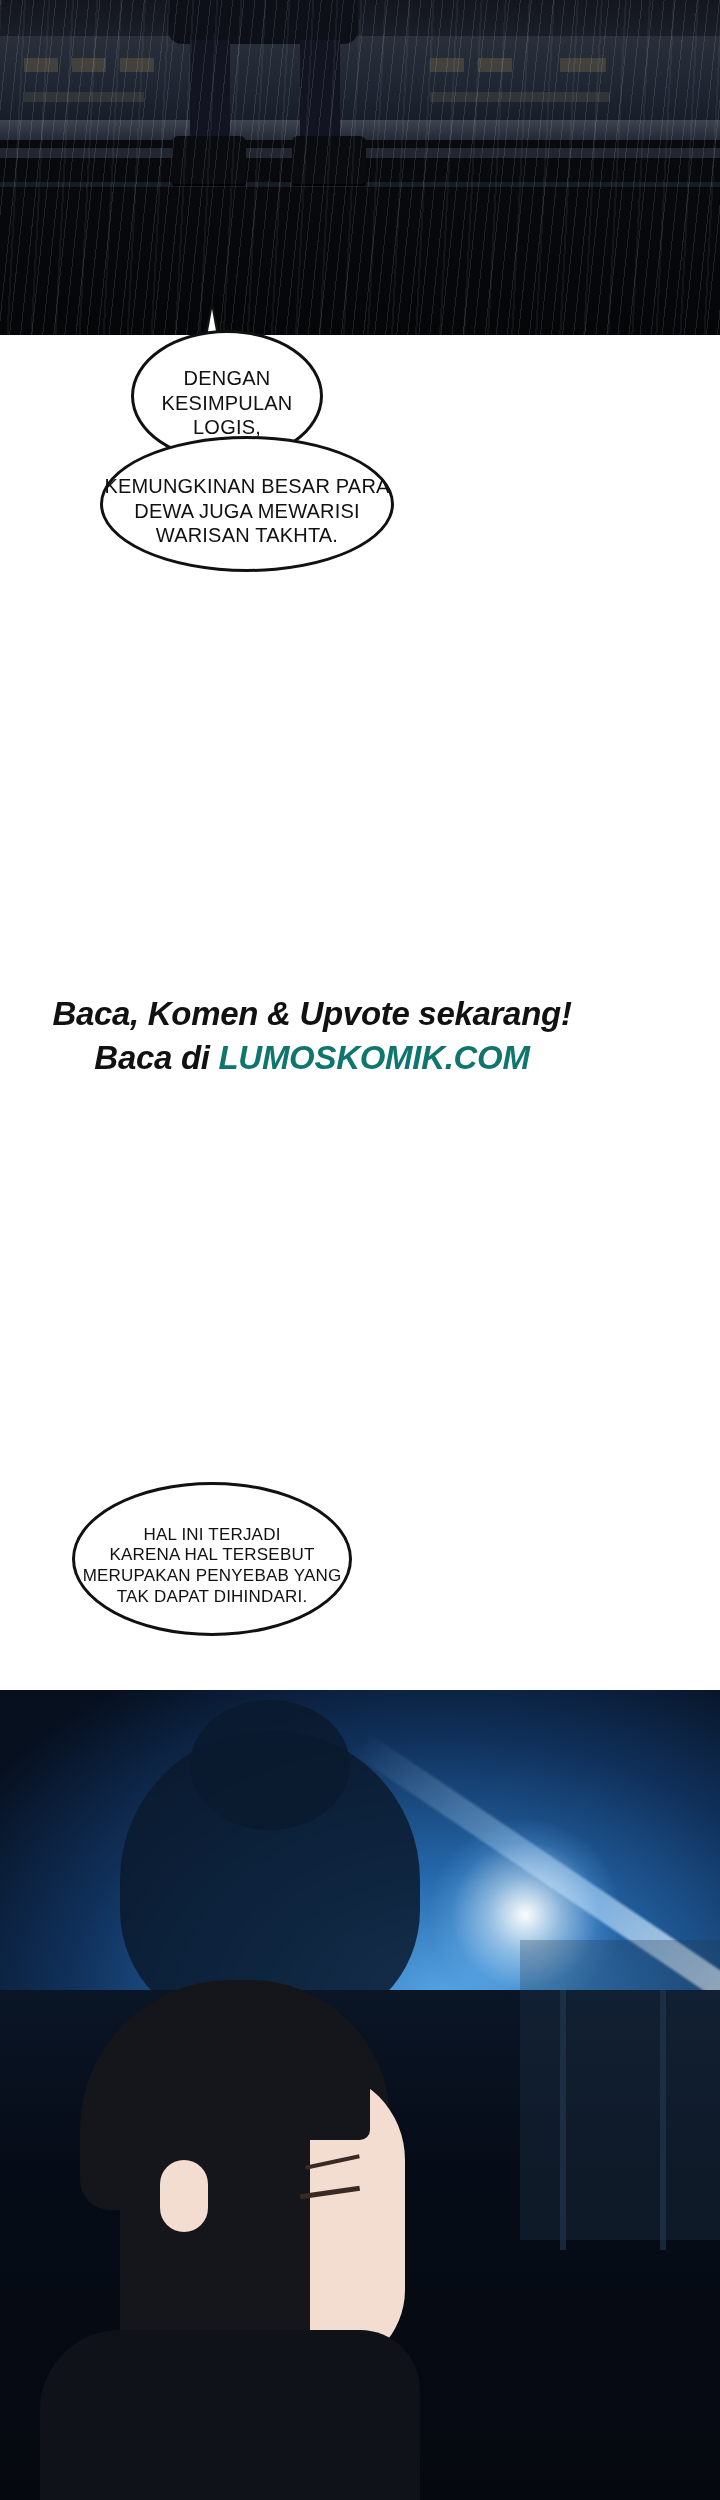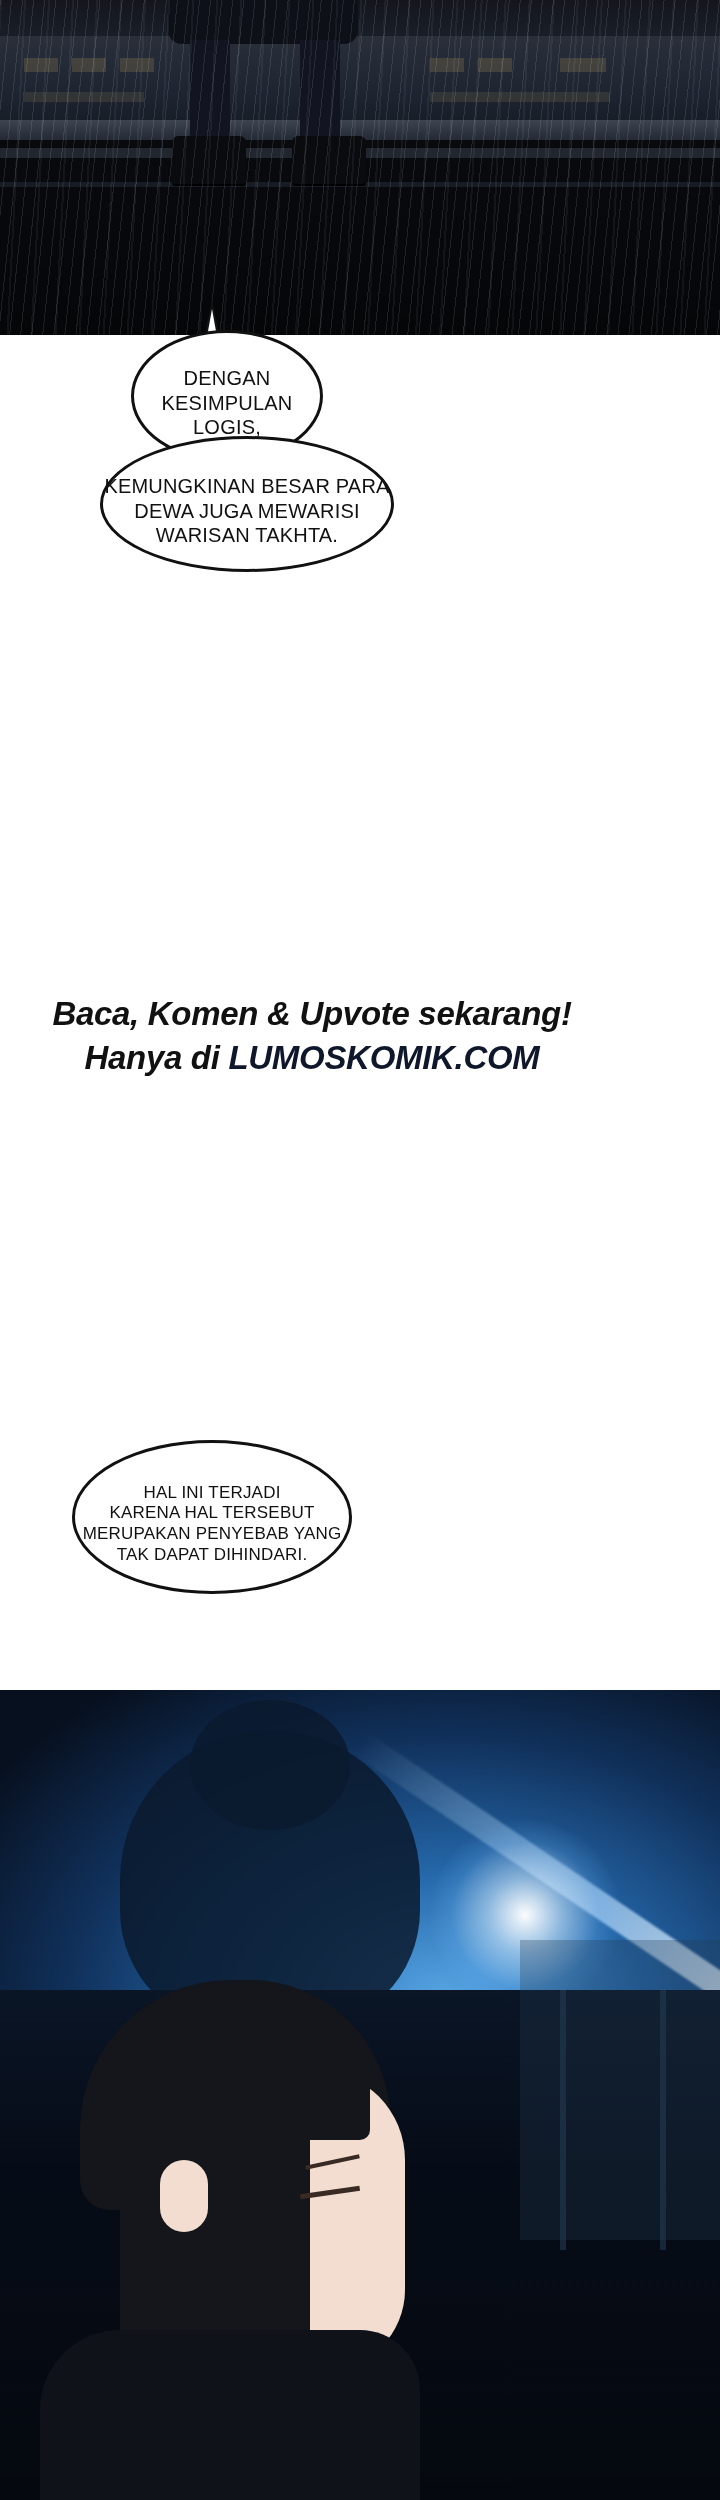--- a/index.html
+++ b/index.html
@@ -158,21 +158,21 @@
   }
   .promo .line2 {
     font-family: "Liberation Sans", sans-serif;
     font-size: 33px;
     font-style: italic;
     font-weight: 700;
     margin-top: 6px;
     letter-spacing: -0.3px;
   }
   .promo .site {
-    color: #0f172a;
+    color: #0f766e;
   }
 
   
   .panel-blue {
     position: absolute;
     left: 0;
     top: 1690px;
     width: 720px;
     height: 810px;
     overflow: hidden;
@@ -282,26 +282,26 @@
 
   <div class="balloon" style="left:100px; top:436px; width:294px; height:136px;">
     <div class="txt" style="font-size:20px;">KEMUNGKINAN BESAR PARA
 DEWA JUGA MEWARISI
 WARISAN TAKHTA.</div>
   </div>
 
   <div class="promo" style="top:995px;">
     <div class="line1">Baca, Komen &amp; Upvote sekarang!</div>
     <div class="line2">
-      <span>Hanya di </span><span class="site">LUMOSKOMIK.COM</span>
+      <span>Baca di </span><span class="site">LUMOSKOMIK.COM</span>
     </div>
   </div>
 
 
-  <div class="balloon" style="left:72px; top:1440px; width:280px; height:154px;">
+  <div class="balloon" style="left:72px; top:1482px; width:280px; height:154px;">
     <div class="txt" style="font-size:17px;">HAL INI TERJADI
 KARENA HAL TERSEBUT
 MERUPAKAN PENYEBAB YANG
 TAK DAPAT DIHINDARI.</div>
   </div>
 
   <div class="panel-blue">
     <div class="blue-bg"></div>
 
     <div class="silhouette" style="left:120px; top:40px; width:300px; height:300px; border-radius:50% 50% 40% 40%;"></div>

